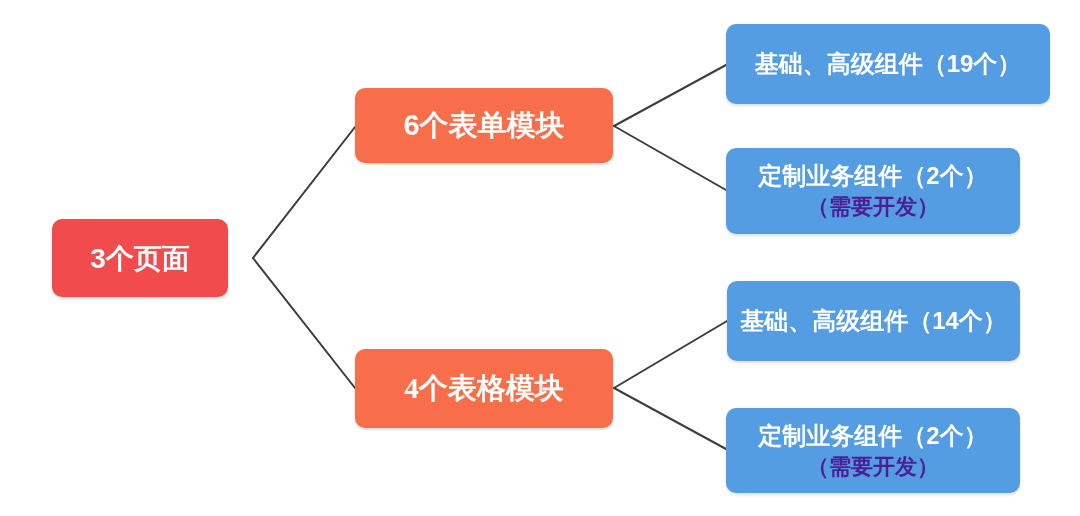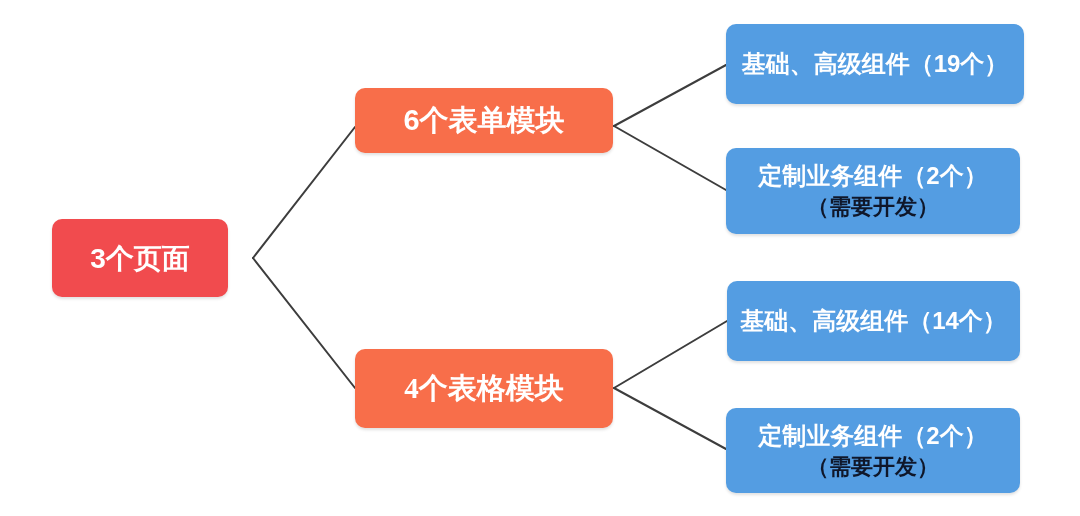--- a/index.html
+++ b/index.html
@@ -39,32 +39,32 @@
   }
   .node-root {
     left: 52px;  top: 219px;  width: 176px; height: 78px;
     background: #f14b4e;
     font-size: 28px;
   }
   .node-branch {
     background: #f86e4a;
     font-size: 29px;
   }
-  .node-branch-1 { left: 355px; top: 88px;  width: 258px; height: 65px; justify-content: center; }
+  .node-branch-1 { left: 355px; top: 88px;  width: 258px; height: 75px; justify-content: center; }
   .node-branch-2 { left: 355px; top: 349px; width: 258px; height: 79px; font-family: Liberation Serif, serif; }
   .node-leaf {
     background: #549de2;
     font-size: 24px;
   }
-  .node-leaf-1 { left: 726px; top: 24px;  width: 298px; height: 80px; }
+  .node-leaf-1 { left: 726px; top: 24px;  width: 324px; height: 80px; }
   .node-leaf-2 { left: 726px; top: 148px; width: 294px; height: 86px; }
   .node-leaf-3 { left: 727px; top: 281px; width: 293px; height: 80px; text-align: center; }
   .node-leaf-4 { left: 726px; top: 408px; width: 294px; height: 85px; }
   .leaf-note {
-    color: #0f172a;
+    color: #4c1d95;
     font-size: 22px;
     margin-top: 2px;
   }
 </style>
 </head>
 <body>
 
 <div class="canvas">
 
   <svg class="connectors" viewBox="0 0 1080 516" xmlns="http://www.w3.org/2000/svg">

